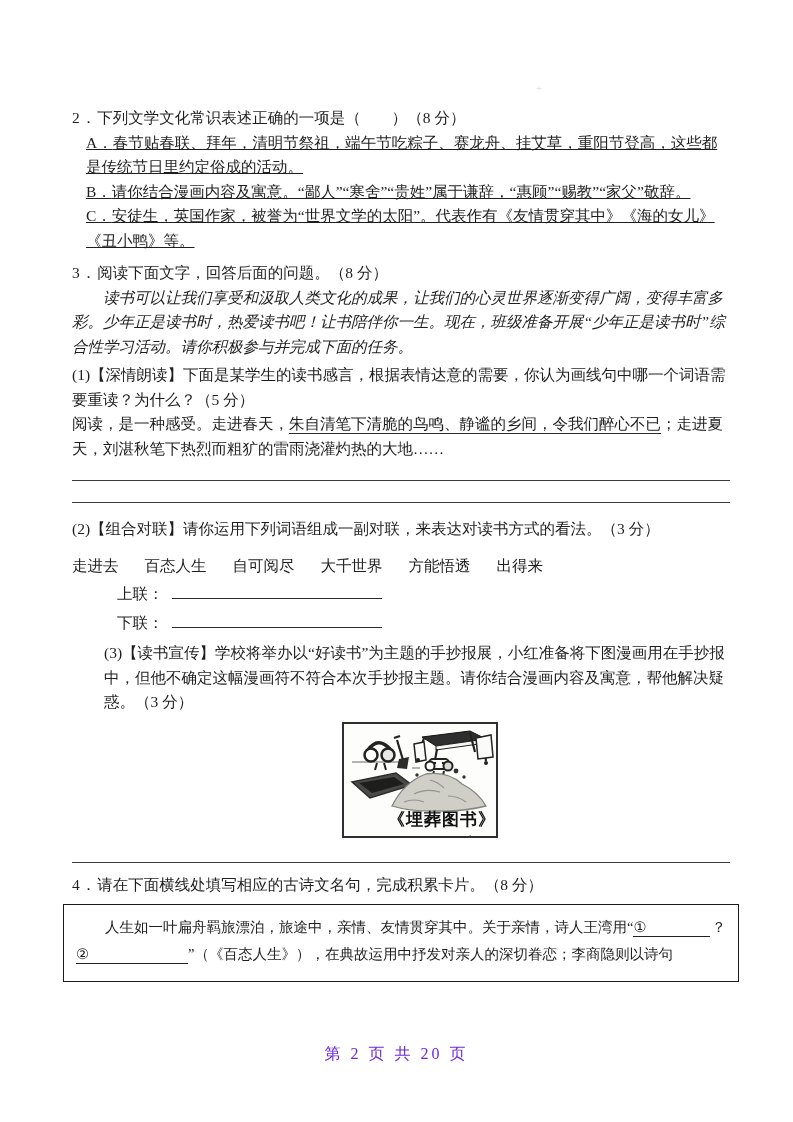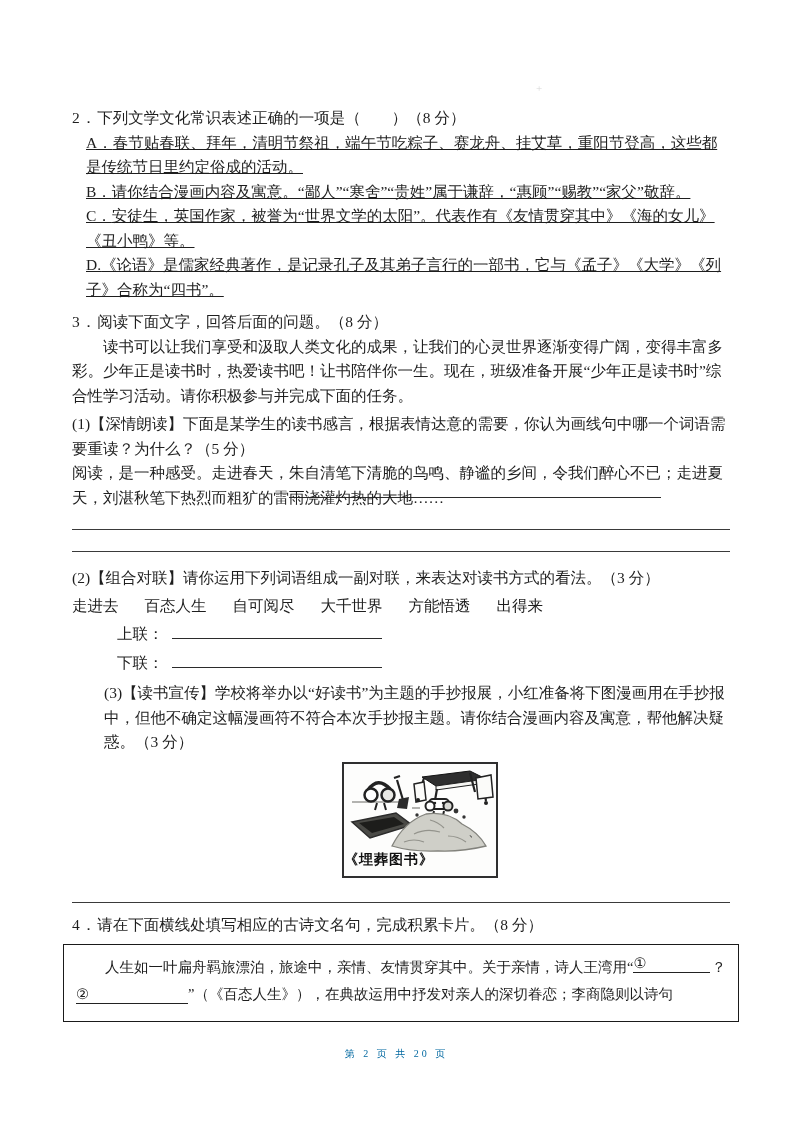--- a/index.html
+++ b/index.html
@@ -10,80 +10,79 @@
     margin:0 auto;
   }
   .content { position:absolute; left:72px; top:106px; width:658px; }
   p { margin:0; }
   
   .qline { padding-left:28px; text-indent:-28px; }
   .qnum { letter-spacing:1px; }
   .opt { margin-left:14px;text-decoration:underline; }
   .mt4{margin-top:4px;} .mt6{margin-top:6px;margin-left:32px;} .mt8{margin-top:8px;}
   .mt10{margin-top:10px;} .mt14{margin-top:14px;}
-  .kai { }
+  .kai { font-style:italic; }
   .indent { text-indent:2em; }
-  .uline { border-bottom:1.3px solid #2b2b2b; padding-bottom:16px; }
+  .uline { border-bottom:1.3px solid #2b2b2b; padding-bottom:1px; }
   .ans-line { height:0; border-top:1.4px solid #3a3a3a; }
   .ans-line.first { margin-top:19px; }
   .ans-line.second { margin-top:21px; }
   .ans-line.single { margin-top:24px; }
-  .words { display:flex; gap:26px; margin-top:3px; }
+  .words { display:flex; gap:26px; margin-top:12px; }
   .couplet { margin-left:45px; margin-top:4px; }
   .blankline {
     display:inline-block; width:210px; height:15px;
     border-bottom:1.3px solid #2b2b2b; margin-left:8px; vertical-align:baseline;
   }
   
   .cartoon-wrap { margin-top:7px; margin-left:238px; width:156px; }
   .cartoon-box {
     width:156px; height:116px; border:2px solid #2f2f2f; box-sizing:border-box;
     background:#fdfdfc;
   }
   .cartoon-box svg { display:block; }
   .cartoon-caption {
-    text-align:left; font-weight:bold; font-size:14px; line-height:16px;
+    text-align:right; font-weight:bold; font-size:17px; line-height:16px;
     letter-spacing:1px; color:#111; margin-top:-2px;
   }
   
   .q4card {
     margin:7px -9px 0 -9px; border:1.6px solid #1a1a1a;
     padding:9px 12px 13px 12px; font-size:14.5px; line-height:27px;
   }
-  .card-line1 { display:flex; align-items:flex-start; }
+  .card-line1 { display:flex; align-items:flex-end; }
   .card-line1 .seg { white-space:nowrap; }
   .card-blank-grow {
     flex:1 1 auto; border-bottom:1.2px solid #222; min-width:40px;
     text-indent:0; margin:0 2px 4px 0; line-height:18px;
   }
   .card-blank-fixed {
     display:inline-block; width:112px; border-bottom:1.2px solid #222;
     text-indent:0; line-height:18px; margin-bottom:4px;
   }
   .footer {
     position:absolute; left:0; right:0; top:1042px; text-align:center;
-    font-size:10px; letter-spacing:3px; color:#0369a1;
+    font-size:16px; letter-spacing:3px; color:#6d28d9;
   }
   .mark-top { position:absolute; left:536px; top:76px; color:#d7d7d7; font-size:11px; }
   .mark-side { position:absolute; left:468px; top:820px; color:#333; font-size:13px; }
 </style>
 </head>
 <body>
 
 <div class="page">
   <span class="mark-top">+</span>
 
   <div class="content">
 
     <div>
       <p class="qline"><span class="qnum">2．</span><span>下列文学文化常识表述正确的一项是（　　）（8 分）</span></p>
       <p class="opt"><span>A．</span><span>春节贴春联、拜年，清明节祭祖，端午节吃粽子、赛龙舟、挂艾草，重阳节登高，这些都是传统节日里约定俗成的活动。</span></p>
       <p class="opt"><span>B．</span><span>请你结合漫画内容及寓意。“鄙人”“寒舍”“贵姓”属于谦辞，“惠顾”“赐教”“家父”敬辞。</span></p>
       <p class="opt"><span>C．</span><span>安徒生，英国作家，被誉为“世界文学的太阳”。代表作有《友情贯穿其中》《海的女儿》《丑小鸭》等。</span></p>
-      <p class="opt"><span>D.</span><span>《论语》是儒家经典著作，是记录孔子及其弟子言行的一部书，它与《孟子》《大学》《列子》合称为“四书”。</span></p>
     </div>
 
     <div class="mt8">
       <p class="qline"><span class="qnum">3．</span><span>阅读下面文字，回答后面的问题。（8 分）</span></p>
       <p class="kai indent">读书可以让我们享受和汲取人类文化的成果，让我们的心灵世界逐渐变得广阔，变得丰富多彩。少年正是读书时，热爱读书吧！让书陪伴你一生。现在，班级准备开展“少年正是读书时”综合性学习活动。请你积极参与并完成下面的任务。</p>
 
       <div class="mt4">
         <p><span>(1)</span><span>【深情朗读】</span><span>下面是某学生的读书感言，根据表情达意的需要，你认为画线句中哪一个词语需要重读？为什么？（5 分）</span></p>
         <p><span>阅读，是一种感受。走进春天，</span><span class="uline">朱自清笔下清脆的鸟鸣、静谧的乡间，令我们醉心不已</span><span>；走进夏天，刘湛秋笔下热烈而粗犷的雷雨浇灌灼热的大地……</span></p>
       </div>

